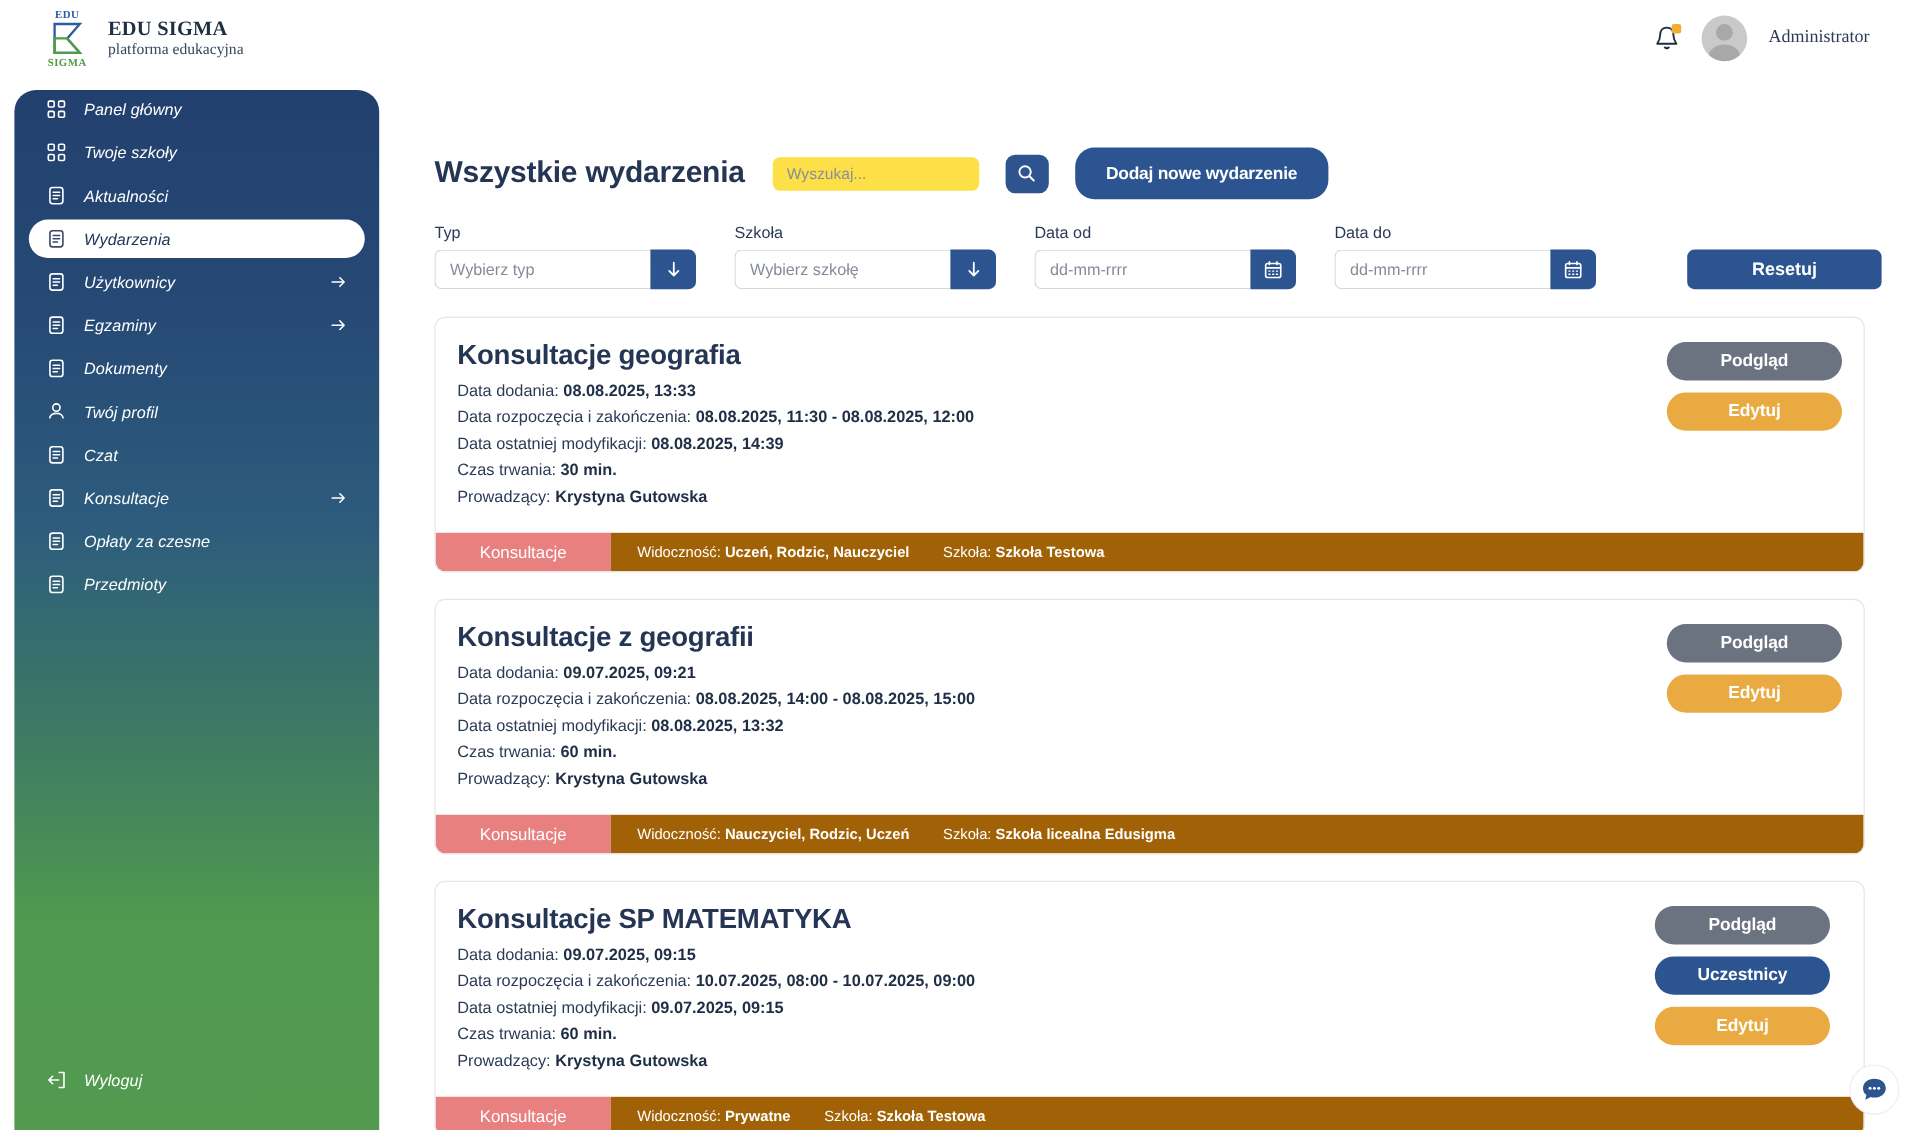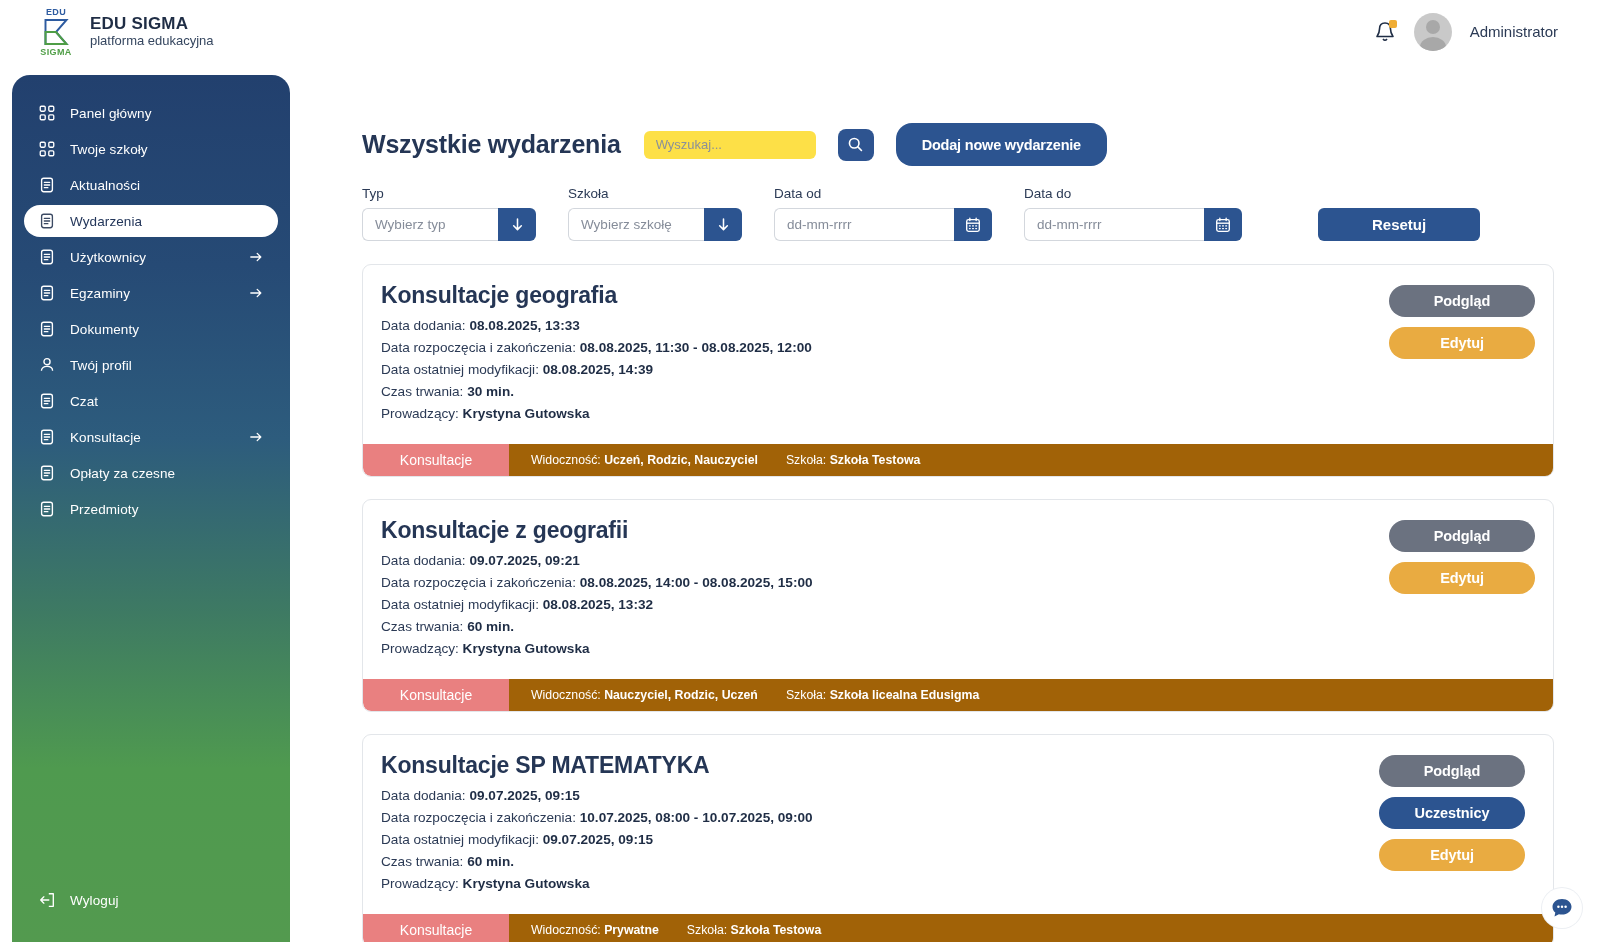--- a/index.html
+++ b/index.html
@@ -10,21 +10,21 @@
     overflow: hidden;
     background: #ffffff;
     font-family: "Liberation Sans", sans-serif;
     color: #2b3a55;
   }
   body { position: relative; }
 
   
   .topbar {
     position: absolute; top: 0; left: 0; width: 1600px; height: 63px;
-    background: #ffffff; display: flex; align-items: center;
+    background: #ffffff; display: flex; align-items: center; font-family: Liberation Serif, serif;
   }
   .brand { display: flex; align-items: center; margin-left: 34px; }
   .logo-mark {
     width: 44px; height: 52px; position: relative; margin-right: 12px;
     display: flex; flex-direction: column; align-items: center; justify-content: center;
   }
   .logo-edu { font-size: 9px; font-weight: bold; color: #2d5ba0; letter-spacing: .4px; line-height: 10px; }
   .logo-sigma-txt { font-size: 9px; font-weight: bold; color: #4f9e46; letter-spacing: .4px; line-height: 10px; }
   .logo-glyph { width: 30px; height: 30px; }
   .brand-text { line-height: 1.1; }
@@ -48,25 +48,25 @@
     width: 14px; height: 14px; border-radius: 50%; background: #a8a8a8;
   }
   .avatar::after {
     content: ""; position: absolute; bottom: -6px; left: 50%; transform: translateX(-50%);
     width: 26px; height: 20px; border-radius: 50% 50% 0 0; background: #a8a8a8;
   }
   .user-name { font-size: 15px; color: #2b3a55; }
 
   
   .sidebar {
-    position: absolute; left: 12px; top: 75px; width: 278px; height: 867px;
+    position: absolute; left: 12px; top: 75px; width: 304px; height: 867px;
     background: linear-gradient(180deg, #22406e 0%, #264a75 22%, #2d5c7d 42%, #3e7a63 62%, #4f9a4f 80%, #539a4f 100%);
     border-radius: 18px 18px 0 0;
-    padding-top: 22px;
     overflow: hidden;
+    font-style: italic;
   }
   .nav-item {
     display: flex; align-items: center; height: 32px; margin: 0 12px 3px 12px;
     padding: 0 14px; border-radius: 16px; cursor: pointer; position: relative;
   }
   .nav-item + .nav-item { margin-top: 4px; }
   .nav-icon { width: 18px; height: 18px; margin-right: 14px; flex: 0 0 18px; display:flex; align-items:center; justify-content:center;}
   .nav-label { font-size: 13.5px; color: #ffffff; letter-spacing: .1px; white-space: nowrap; }
   .nav-item.active { background: #ffffff; }
   .nav-item.active .nav-label { color: #23365a; }
@@ -96,21 +96,21 @@
   .primary-btn {
     height: 43px; background: #2c5490; color: #fff; border: none; border-radius: 16px;
     padding: 0 26px; font-size: 14.5px; font-weight: bold; cursor: pointer;
     font-family: "Liberation Sans", sans-serif; letter-spacing: -.2px;
   }
 
   
   .filters { display: flex; align-items: flex-end; margin-top: 20px; }
   .filter-group { margin-right: 32px; }
   .filter-label { font-size: 13.5px; color: #2b3a55; margin-bottom: 7px; display: block; }
-  .filter-ctrl { display: flex; height: 33px; width: 174px; }
+  .filter-ctrl { display: flex; height: 33px; width: 218px; }
   .filter-ctrl .txt {
     flex: 1; border: 1px solid #d3d7dd; border-right: none; border-radius: 6px 0 0 6px;
     background: #fff; padding: 0 12px; font-size: 13.5px; color: #6f7683;
     font-family: "Liberation Sans", sans-serif; display: flex; align-items: center;
   }
   .filter-ctrl .txt.placeholderish { color: #858c99; }
   .filter-ctrl .act {
     width: 38px; background: #2c5490; border-radius: 0 6px 6px 0;
     display: flex; align-items: center; justify-content: center; cursor: pointer;
   }

